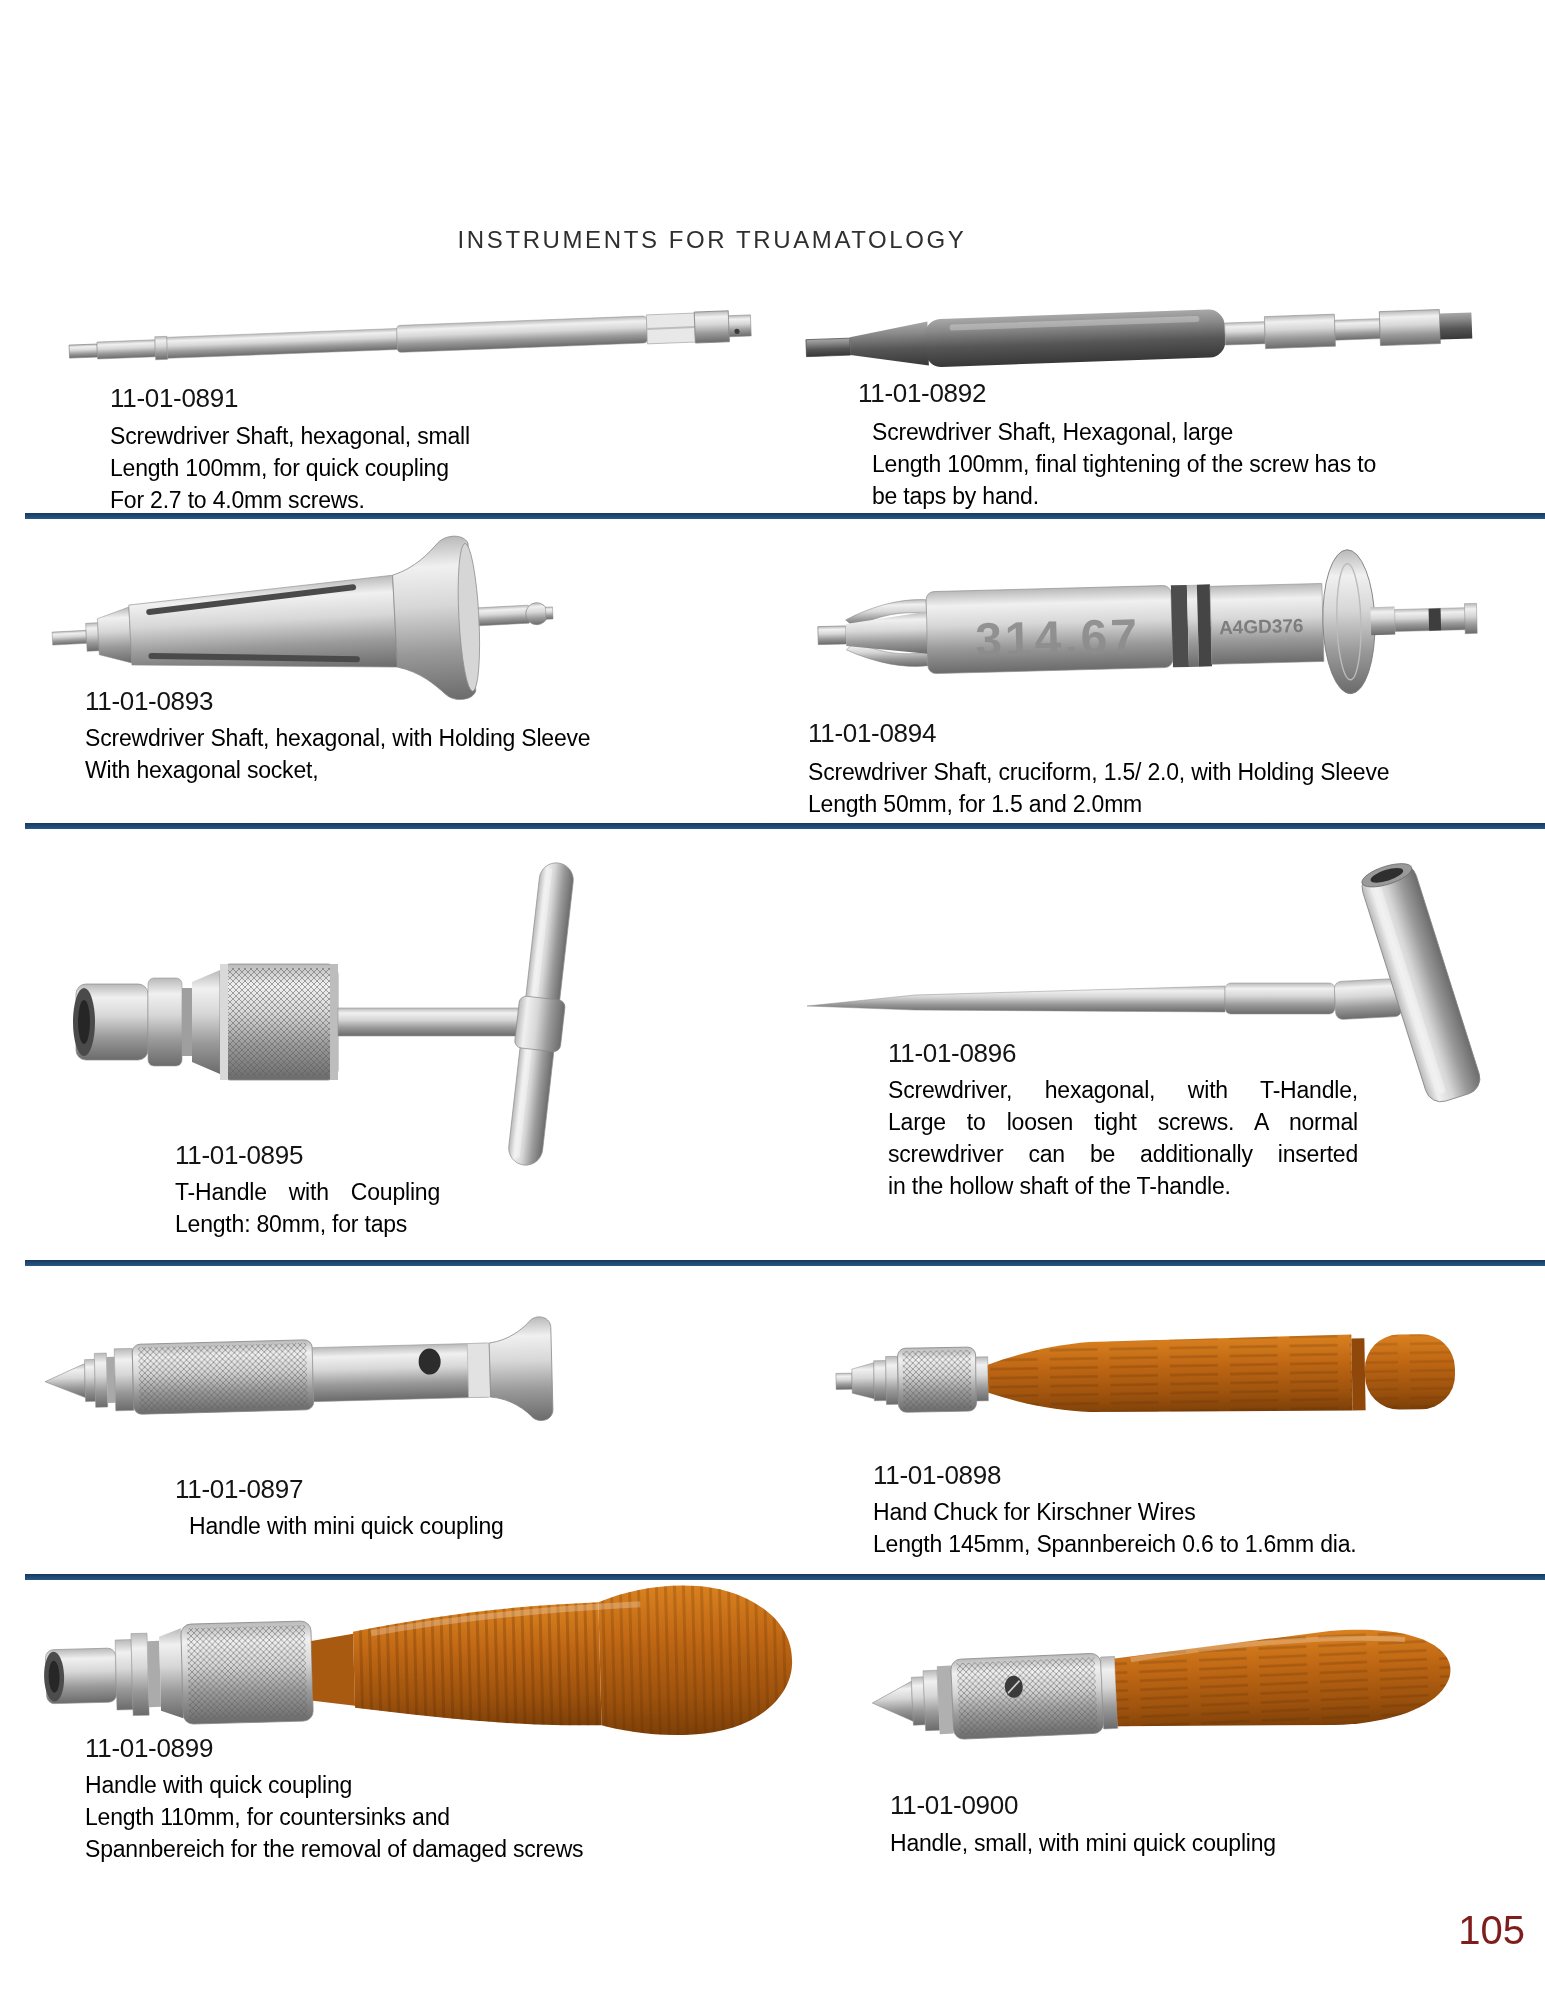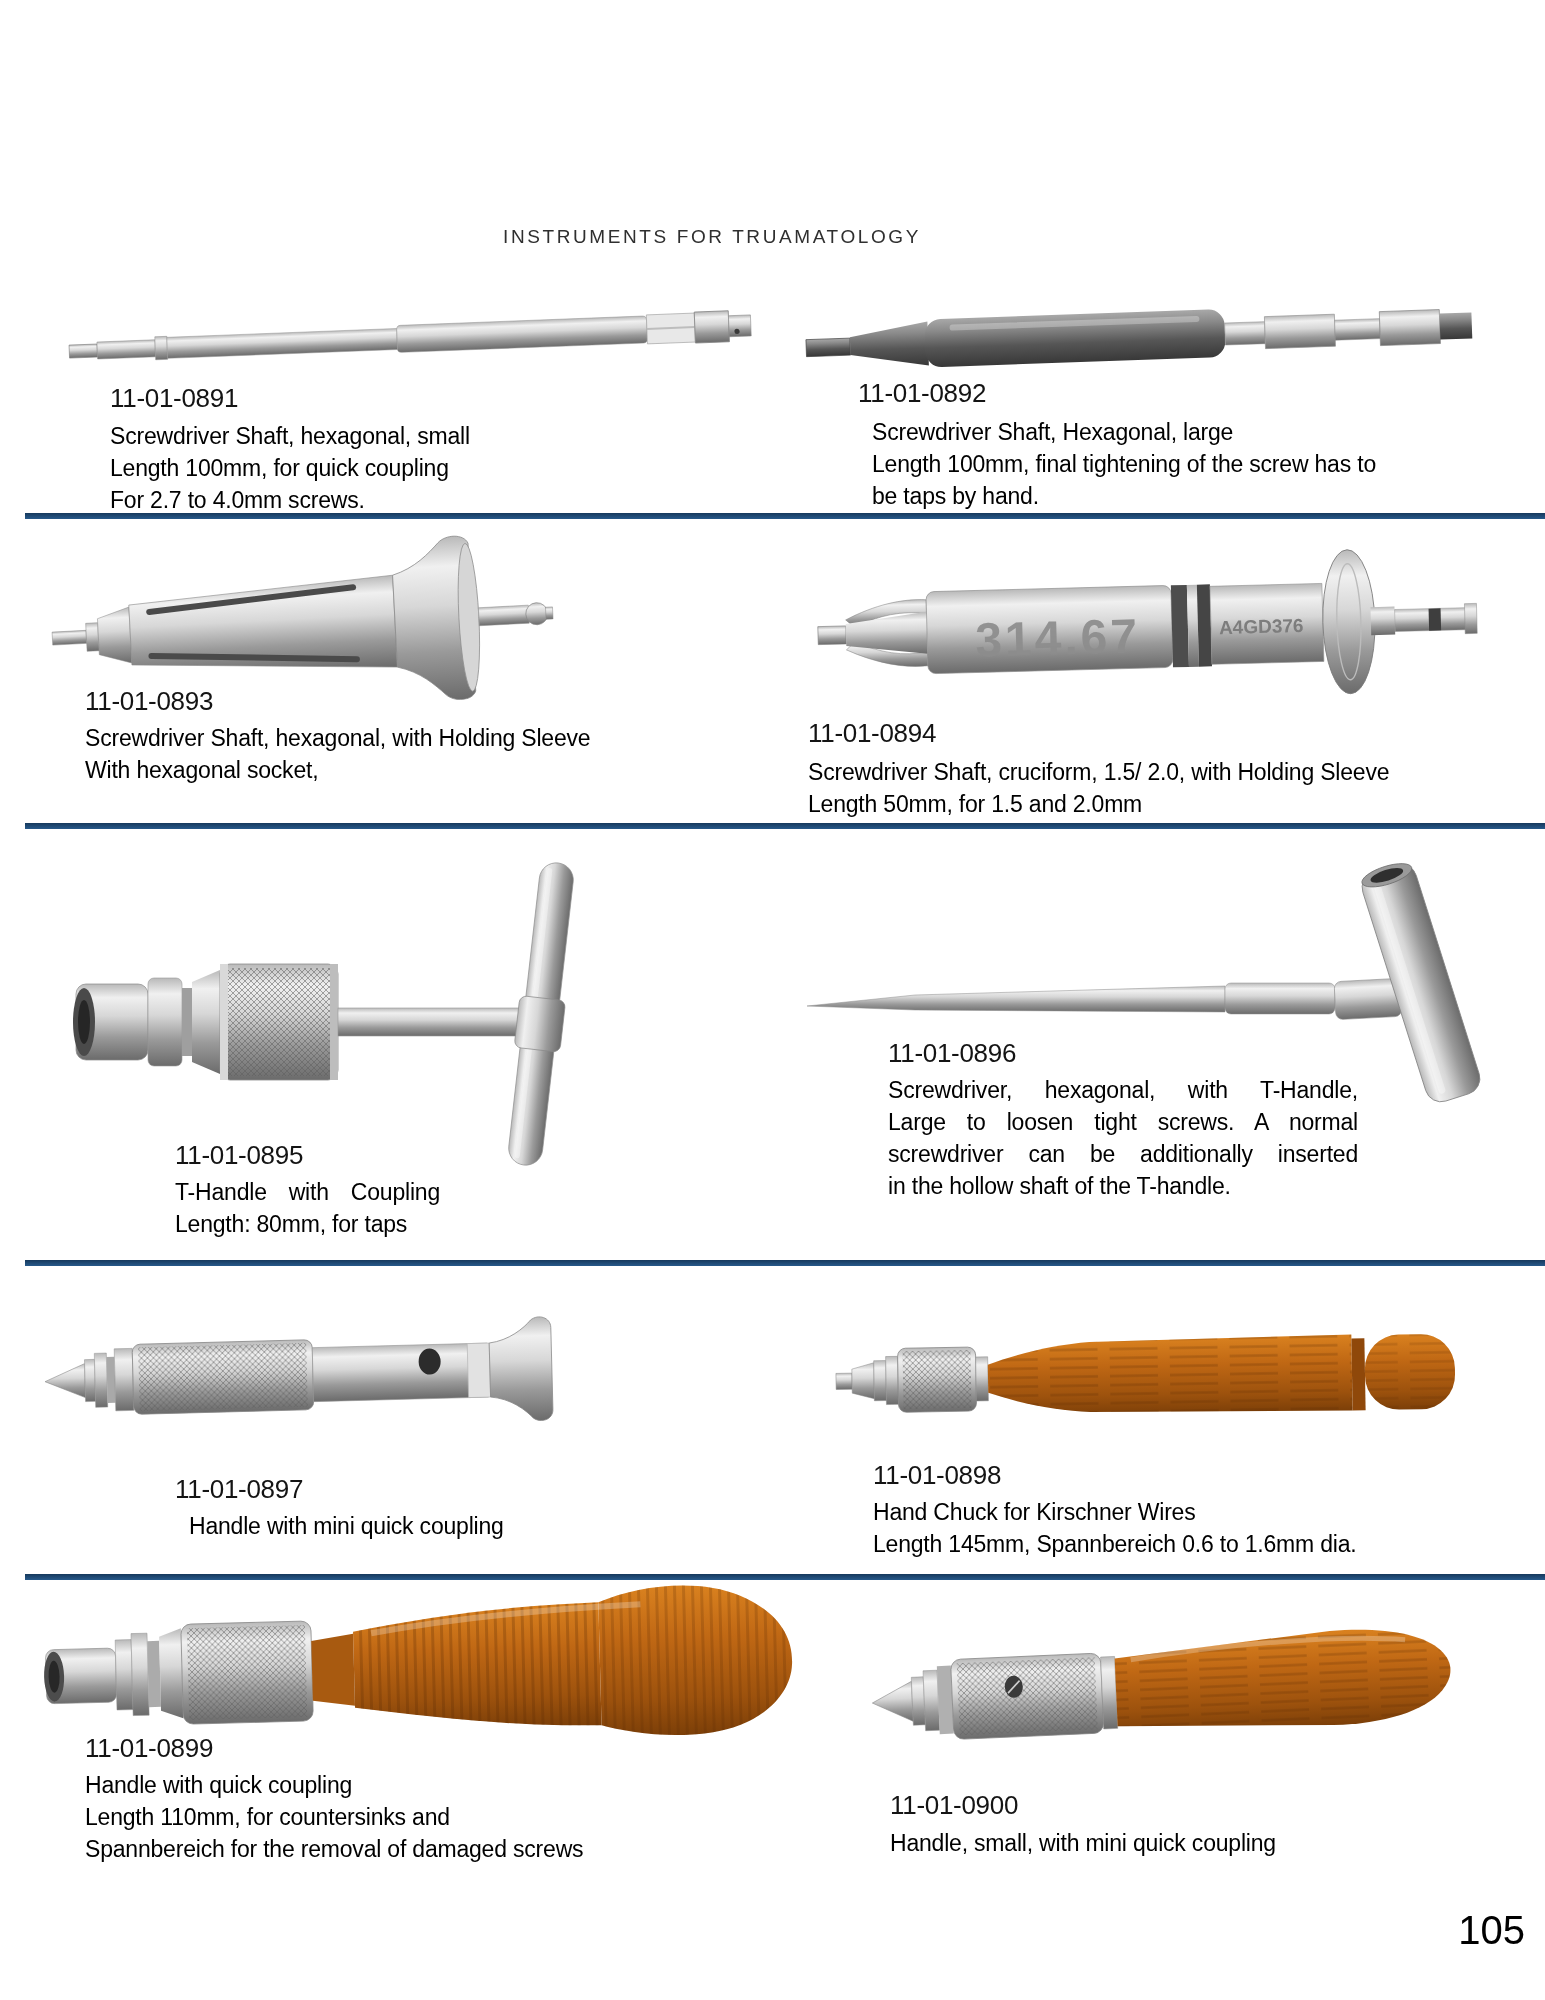--- a/index.html
+++ b/index.html
@@ -1,28 +1,28 @@
 <!DOCTYPE html>
 <html><head>
 <meta charset="utf-8">
 <style>
   html,body{margin:0;padding:0;background:#ffffff;}
   .page{position:relative;width:1545px;height:2000px;background:#ffffff;overflow:hidden;
         font-family:"Liberation Sans",sans-serif;}
   .title{position:absolute;top:226px;left:0;width:1424px;text-align:center;
-         font-size:19px;letter-spacing:2.6px;color:#2f2f2f;font-weight:400;}
+         font-size:24px;letter-spacing:2.6px;color:#2f2f2f;font-weight:400;}
   .code{position:absolute;font-size:26px;color:#141414;letter-spacing:-0.3px;}
   .desc{position:absolute;font-size:23px;color:#000000;line-height:32px;letter-spacing:-0.2px;}
   .desc div{white-space:nowrap;}
   .desc.block div{white-space:normal;}
   .j{text-align:justify;text-align-last:justify;white-space:normal !important;}
   .rule{position:absolute;left:25px;right:0;height:6px;
         background:linear-gradient(#16395c,#27598a);}
   .pagenum{position:absolute;top:1908px;left:1395px;width:130px;text-align:right;
-           font-size:40px;color:#000000;}
+           font-size:40px;color:#7f1d1d;}
   .inst{position:absolute;}
 </style>
 </head>
 <body>
 
 <svg width="0" height="0" style="position:absolute" aria-hidden="true">
   <defs>
     <linearGradient id="gs" x1="0" y1="0" x2="0" y2="1">
       <stop offset="0" stop-color="#b9b9b9"></stop>
         <stop offset="0.18" stop-color="#f0f0f0"></stop>

